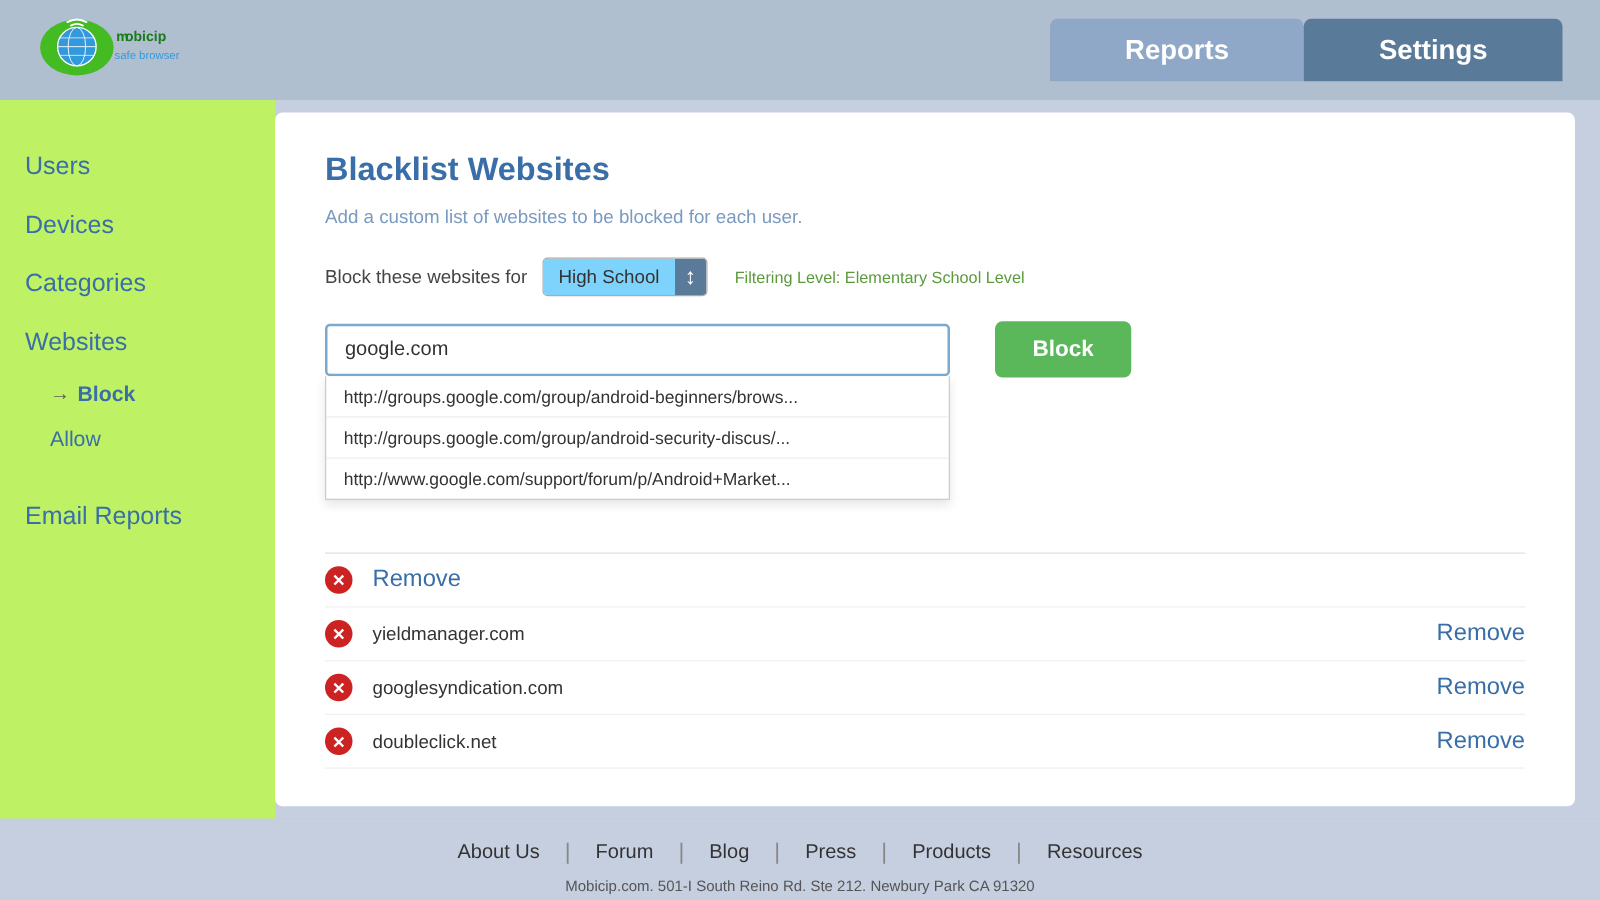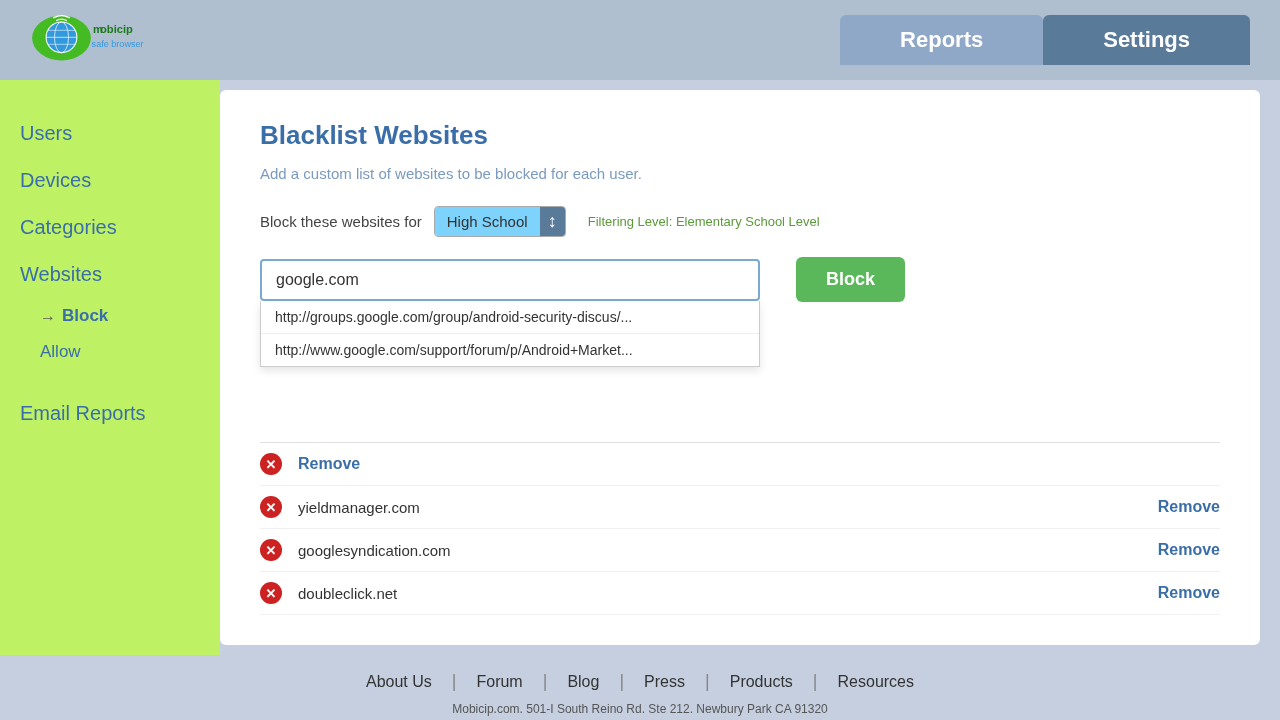--- a/index.html
+++ b/index.html
@@ -237,24 +237,23 @@
     }
 
     .website-name {
       flex: 1;
       font-size: 15px;
       color: #333;
     }
 
     .remove-link {
       color: #3a6ea8;
-      font-size: 16px;
+      font-size: 19px;
       cursor: pointer;
       text-decoration: none;
-      font-weight: bold;
     }
 
     
     .footer {
       background: #c5cfe0;
       padding: 16px 0 8px;
       text-align: center;
       flex-shrink: 0;
     }
 
@@ -350,20 +349,21 @@
         <div class="filter-select-arrow">↕</div>
       </div>
       <span class="filtering-level">Filtering Level: Elementary School Level</span>
     </div>
 
     <div style="display:flex; align-items:center; gap:16px;">
       <div class="url-input-wrap">
         <input class="url-input" type="text" value="google.com" style="">
         
         <div class="autocomplete-dropdown">
+          <div class="autocomplete-item">http://groups.google.com/group/android-beginners/brows...</div>
           <div class="autocomplete-item">http://groups.google.com/group/android-security-discus/...</div>
           <div class="autocomplete-item">http://www.google.com/support/forum/p/Android+Market...</div>
         </div>
       </div>
       <button class="block-btn" style="margin-top:0; align-self:flex-start;">Block</button>
     </div>
 
     <div class="website-list" style="margin-top: 140px;">
       <div class="website-row">
         <div class="x-icon">✕</div>

